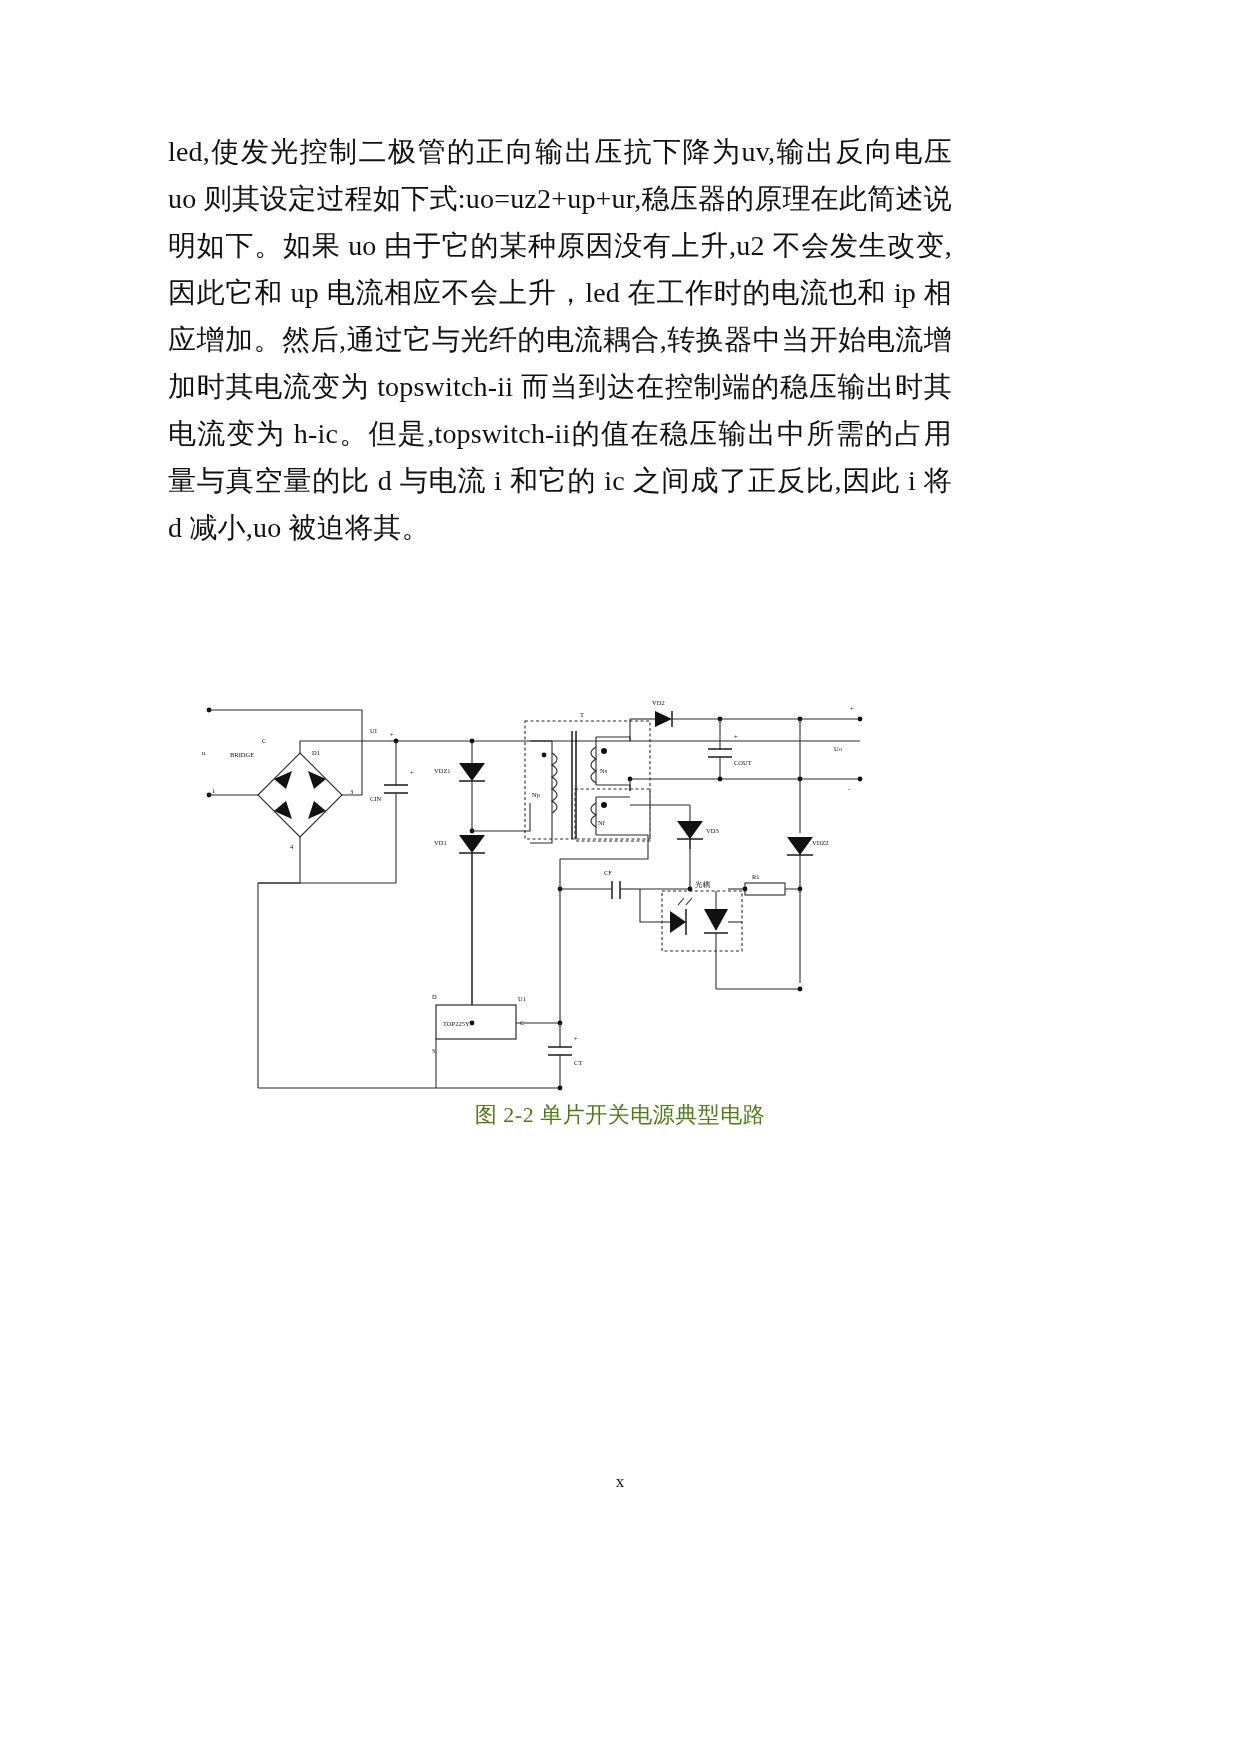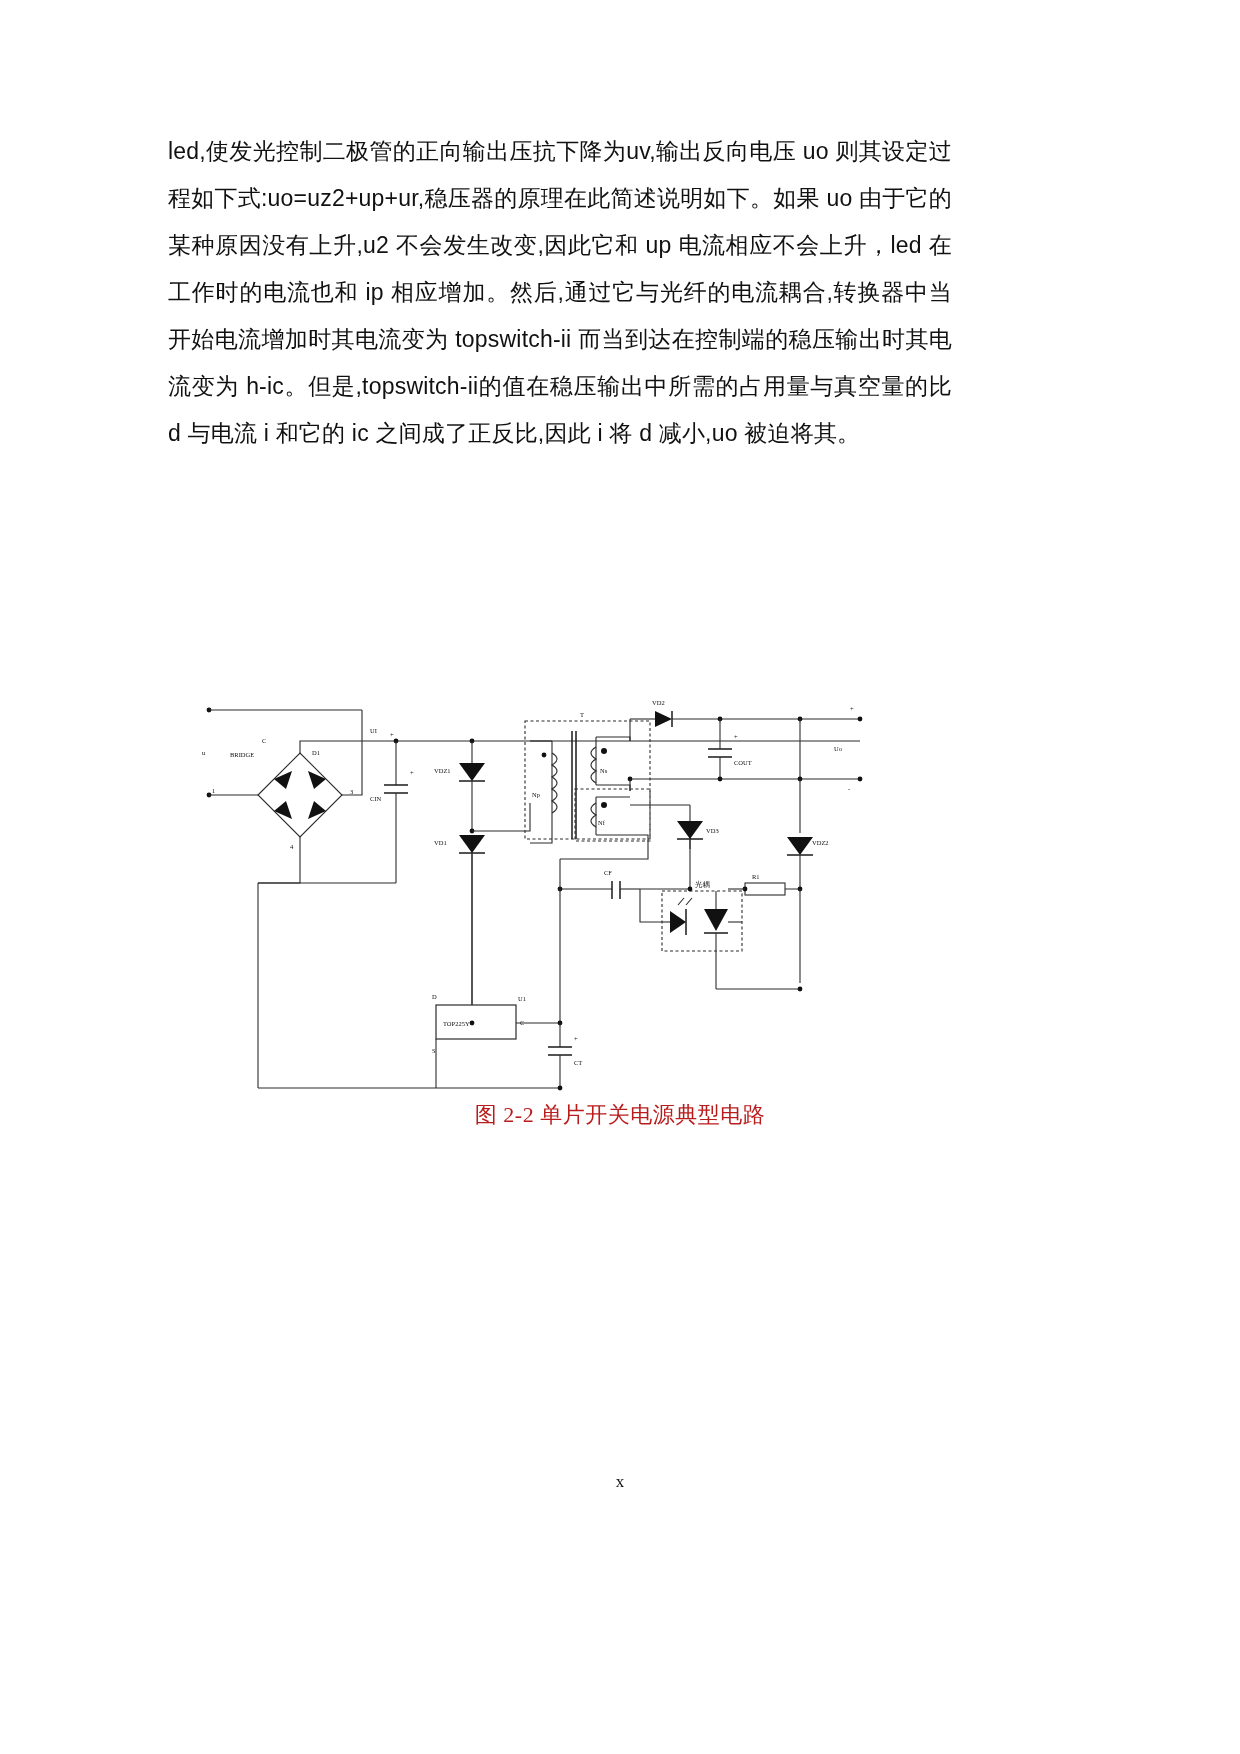--- a/index.html
+++ b/index.html
@@ -15,45 +15,45 @@
     position:absolute;
     inset:0;
     background:#fff;
   }
   
   .para{
     position:absolute;
     left:168px;
     top:128px;
     width:784px;
-    font-size:23px;
+    font-size:28px;
     line-height:47px;
     text-align:justify;
     letter-spacing:0.2px;
     color:#111;
-    font-family:Liberation Sans, sans-serif;
+    font-family:Liberation Serif, serif;
   }
   .para p{margin:0;text-indent:0;}
   
   .figure-wrap{
     position:absolute;
     left:200px;
     top:693px;
     width:670px;
     height:400px;
   }
   .figure-wrap svg{display:block;}
   .caption{
     position:absolute;
     left:0;right:0;
     top:1100px;
     text-align:center;
     font-size:22px;
     font-family:"Liberation Serif","DejaVu Serif",serif;
-    color:#b91c1c;
+    color:#4d7c0f;
     letter-spacing:0.5px;
   }
   
   .footer{
     position:absolute;
     left:0;right:0;
     top:1472px;
     text-align:center;
     font-size:17px;
     font-family:"Liberation Serif","DejaVu Serif",serif;

